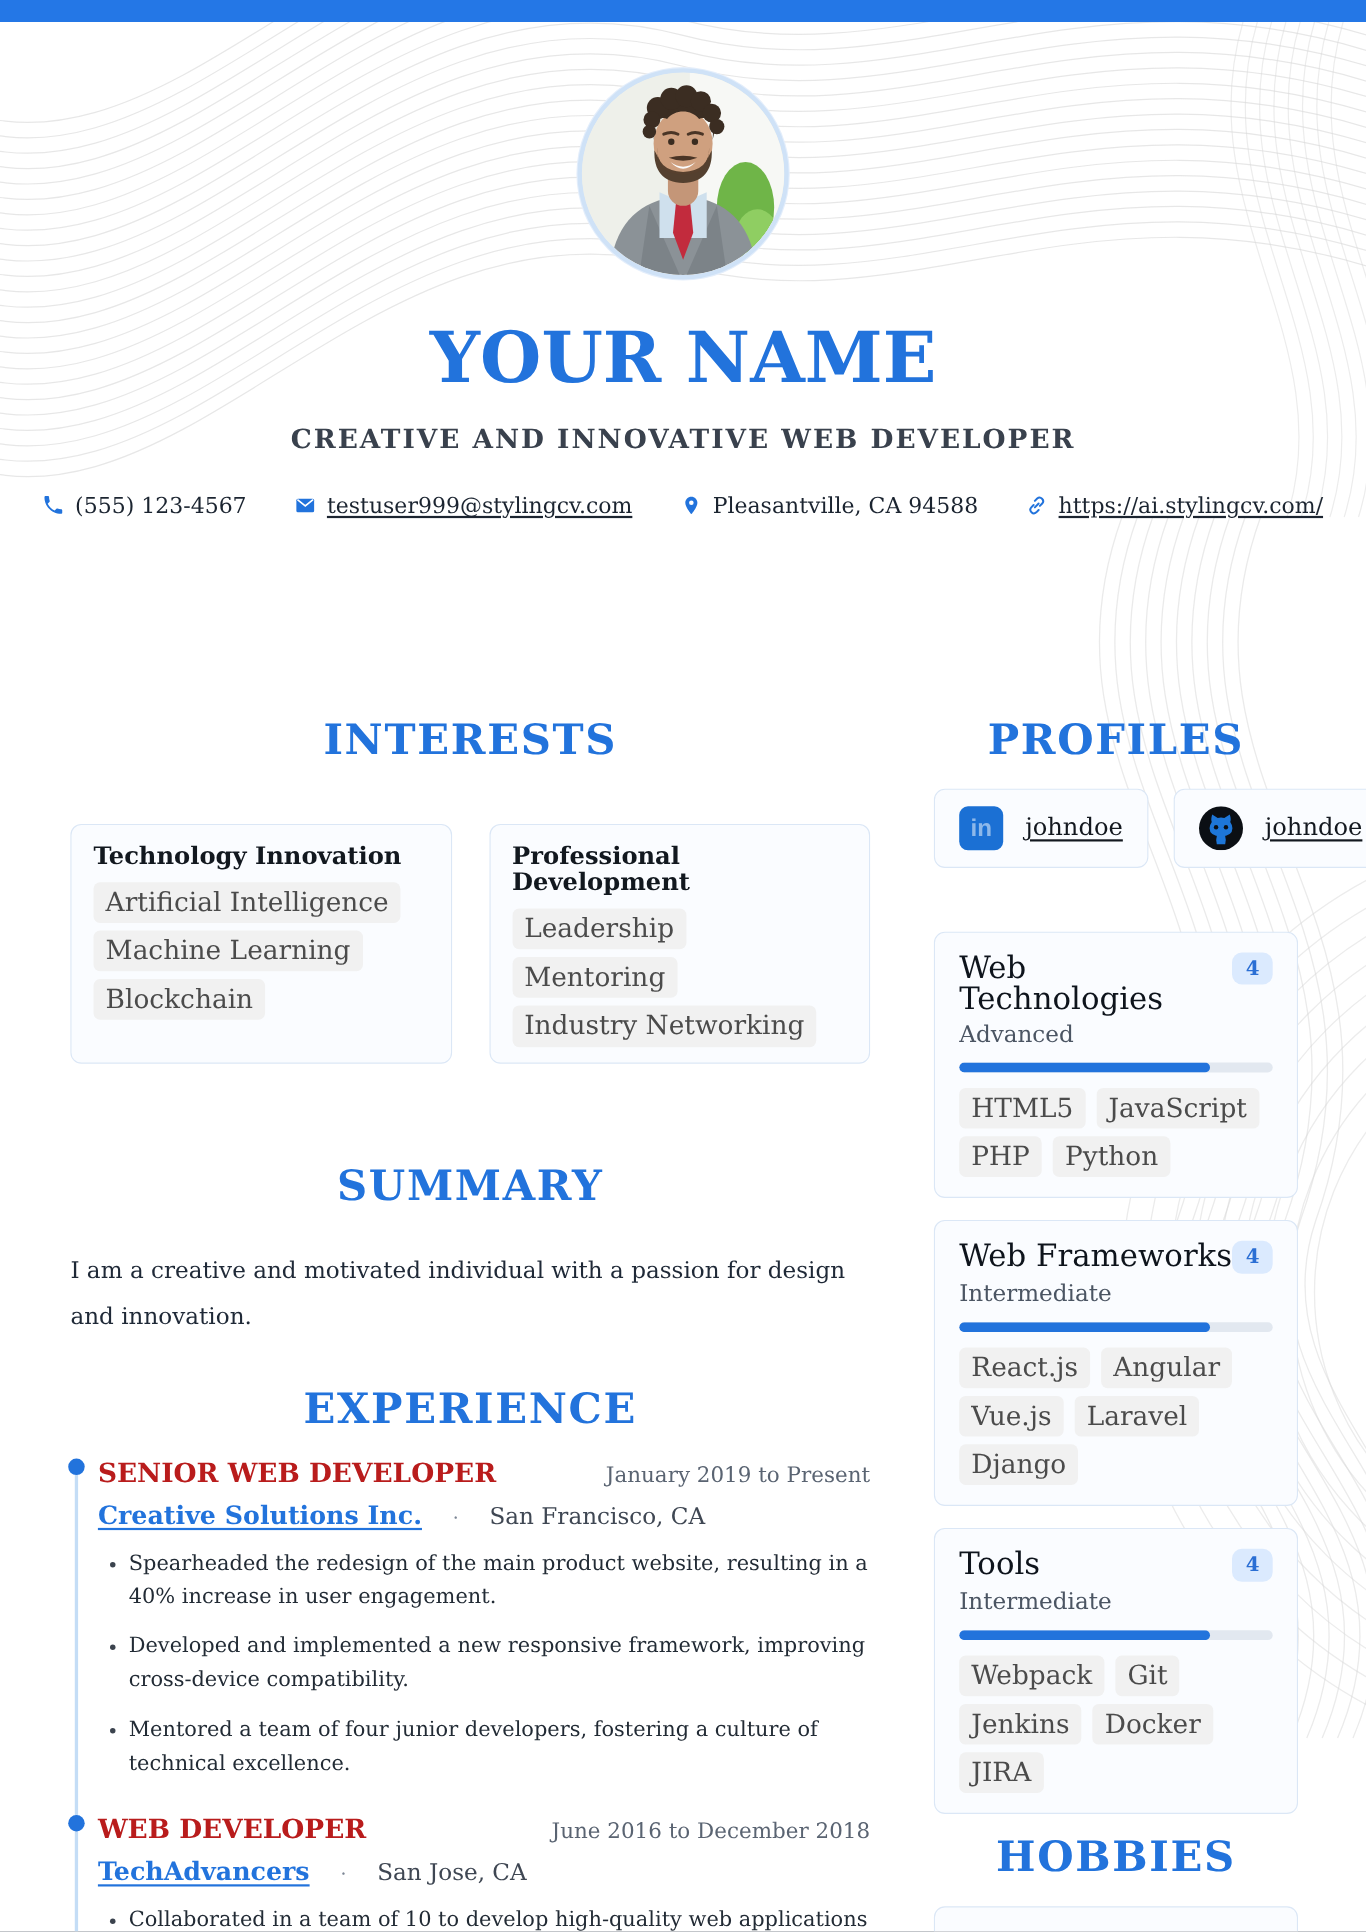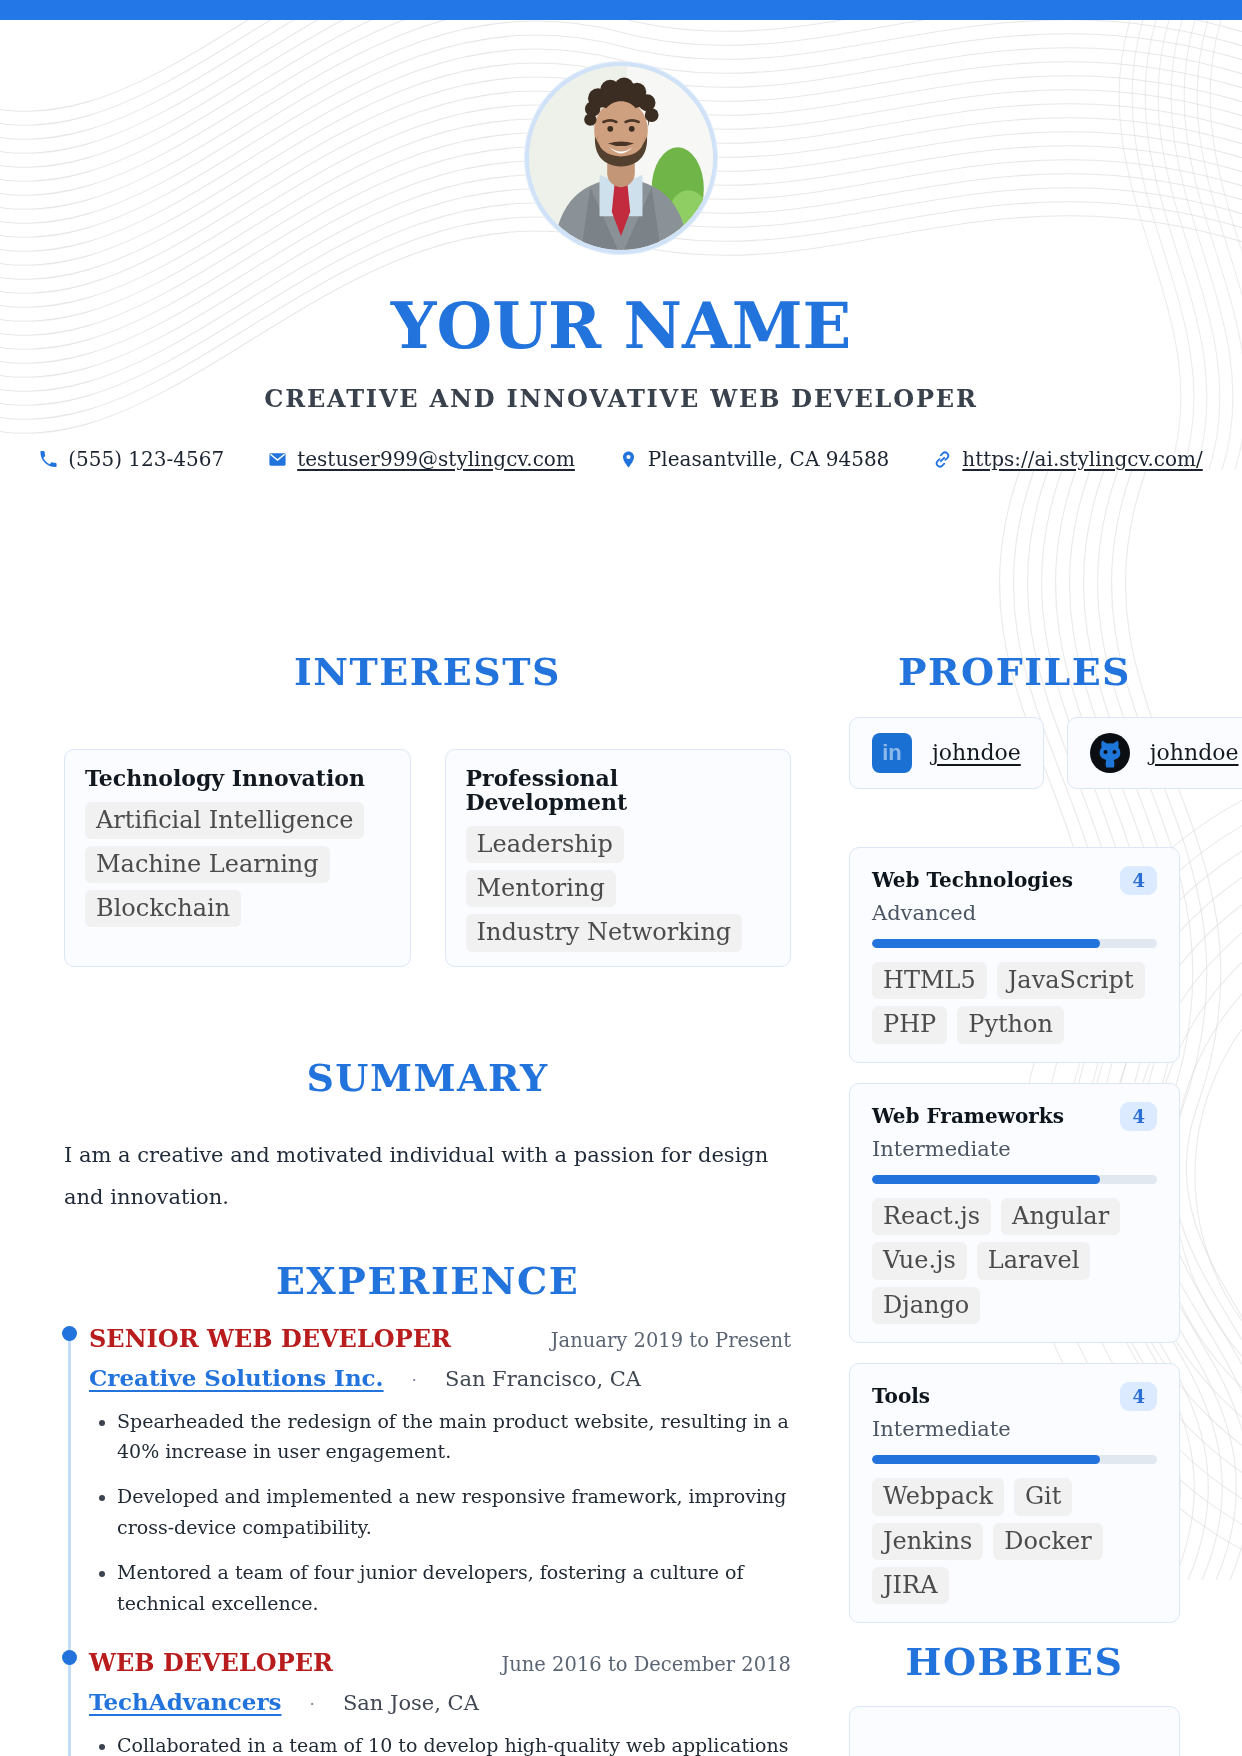--- a/index.html
+++ b/index.html
@@ -79,21 +79,21 @@
   .netic{width:40px;height:40px;flex:0 0 40px;}
   .li-badge{width:40px;height:40px;border-radius:8px;background:#1b70d4;display:flex;
     align-items:center;justify-content:center;color:rgba(255,255,255,.5);
     font-family:"Liberation Sans",sans-serif;font-weight:700;font-size:22px;}
   .username{font-size:22px;color:#13181f;text-decoration:underline;text-underline-offset:4px;cursor:pointer;}
 
   .sec-skills{margin-top:58px;}
   .skill-cards{margin-top:38px;display:flex;flex-direction:column;gap:20px;}
   .skill-card{padding:18px 22px;}
   .skill-head{display:flex;justify-content:space-between;align-items:flex-start;}
-  .skill-name{font-size:20px;font-weight:700;color:#0e141c;line-height:28px;}
+  .skill-name{font-size:28px;font-weight:400;color:#0e141c;line-height:28px;}
   .badge{background:var(--badge-bg,#dbeafe);color:var(--badge-text,#2b6fd4);font-weight:700;
     font-size:18px;padding:4px 12px;border-radius:9px;line-height:1.2;}
   .level{margin-top:6px;font-size:21px;color:#4b5563;}
   .track{margin-top:14px;height:9px;border-radius:5px;background:var(--track,#e2e8f0);overflow:hidden;}
   .fill{height:100%;border-radius:5px;background:var(--accent,#2273dc);width:0;}
   .skill-card .tags{margin-top:14px;}
 
   .sec-hobbies{margin-top:16px;}
   .hobby-sliver{margin-top:22px;height:60px;}
 </style>

